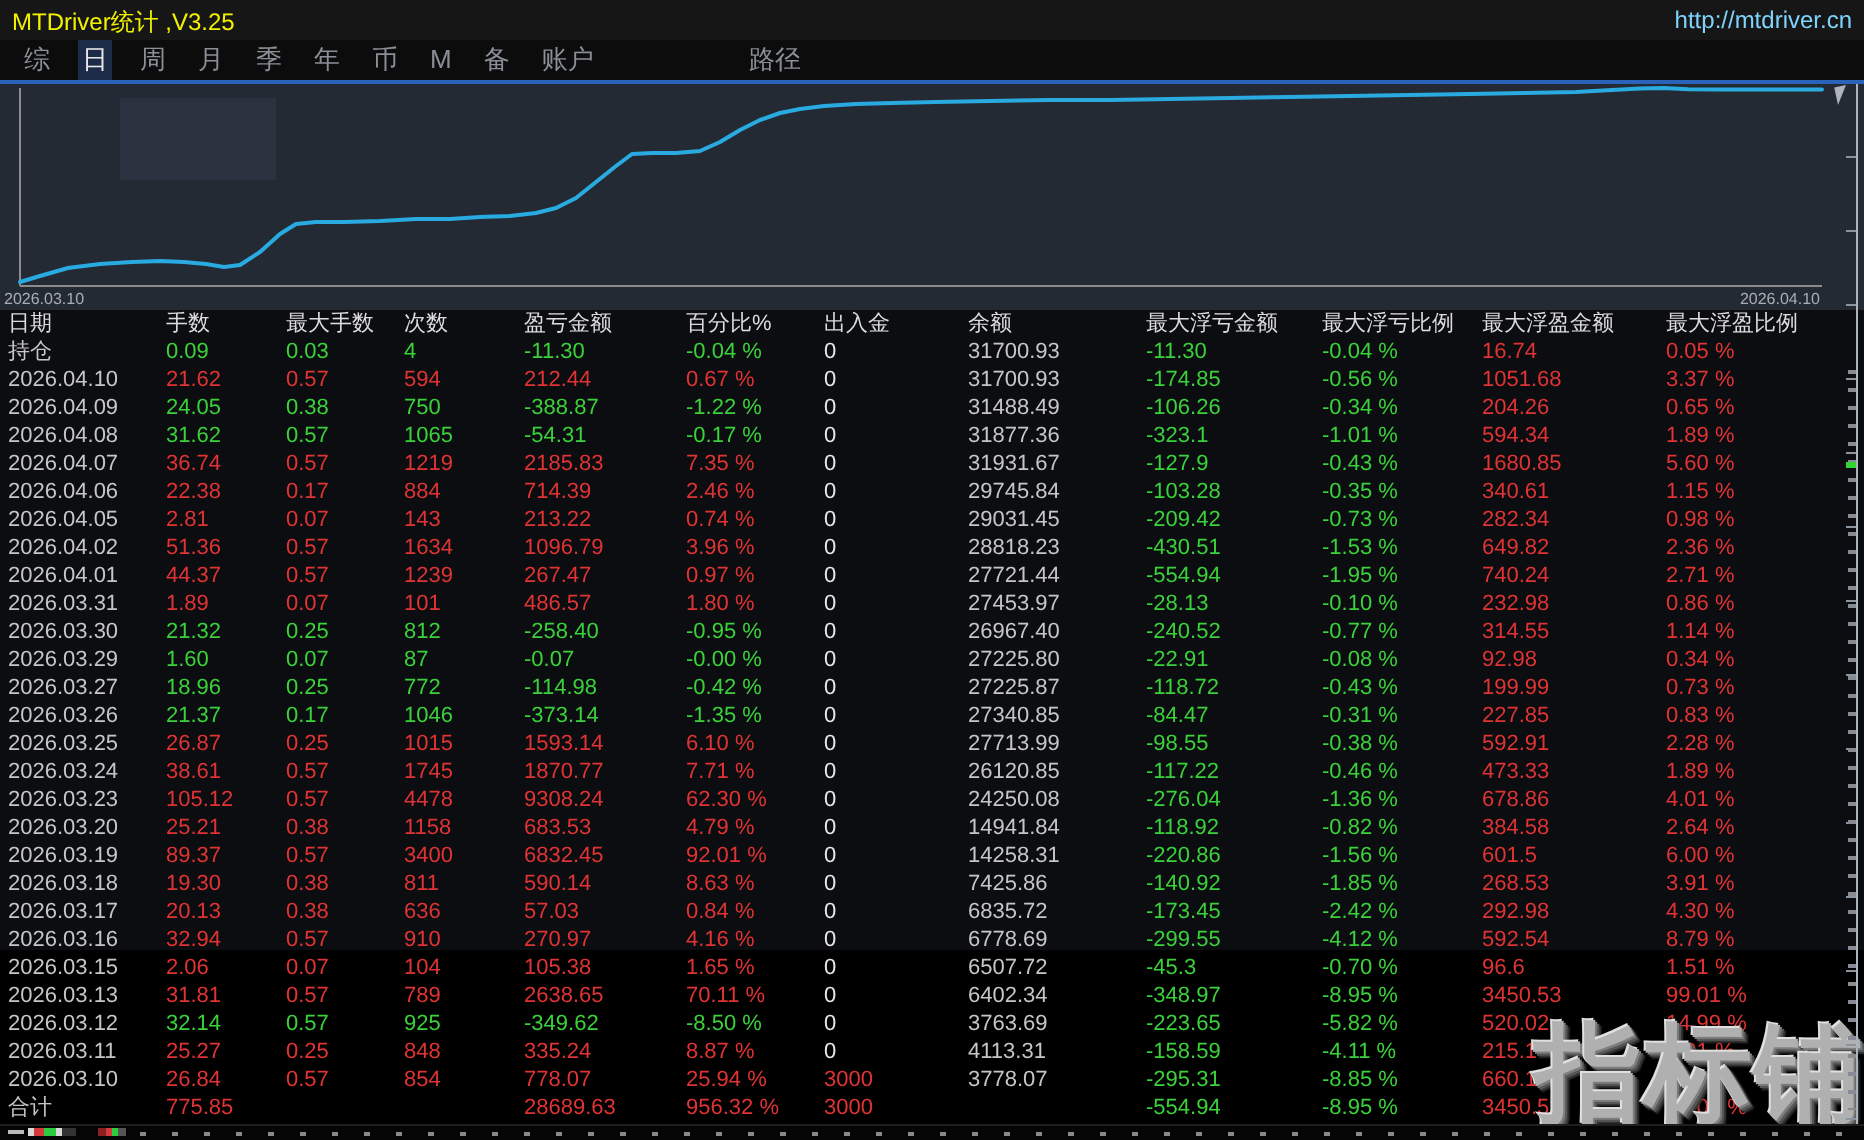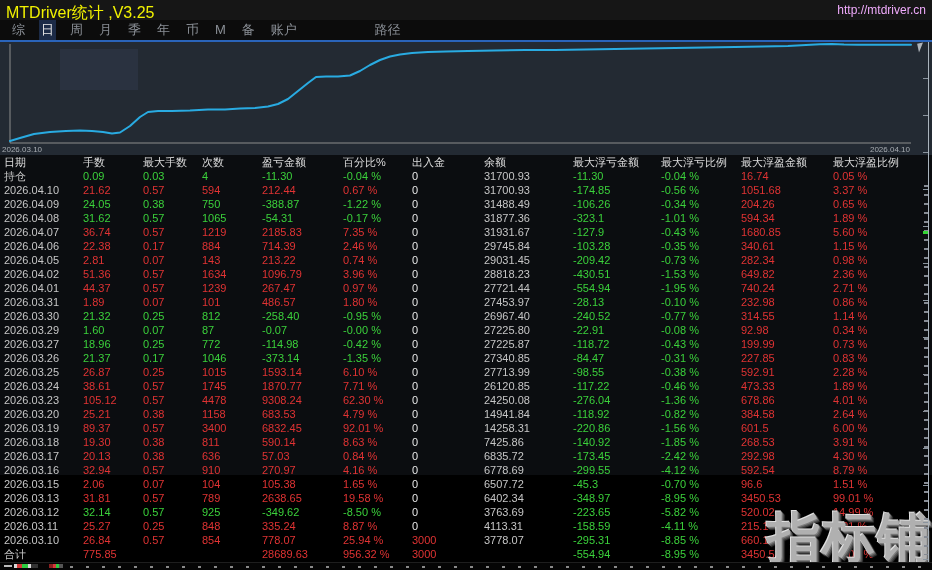--- a/index.html
+++ b/index.html
@@ -1,22 +1,22 @@
 <!DOCTYPE html>
 <html><head>
 <meta charset="utf-8">
 <style>
   html,body{margin:0;padding:0;background:#000;}
   body{width:932px;height:570px;overflow:hidden;font-family:"Liberation Sans",sans-serif;}
   .window{position:relative;width:932px;height:570px;background:#000;}
 
   
   .titlebar{position:absolute;top:0;left:0;right:0;height:20px;background:#161616;}
-  .app-title{position:absolute;left:6px;top:3px;font-size:16px;color:#f2f200;white-space:nowrap;}
-  .app-url{position:absolute;right:6px;top:3px;font-size:12px;color:#f0abfc;white-space:nowrap;text-align:right;}
+  .app-title{position:absolute;left:6px;top:3px;font-size:12px;color:#f2f200;white-space:nowrap;}
+  .app-url{position:absolute;right:6px;top:3px;font-size:12px;color:#7dd3fc;white-space:nowrap;text-align:right;}
 
   
   .menubar{position:absolute;top:20px;left:0;right:0;height:20px;background:#0c0c0c;color:#8a8f96;
            font-size:13px;line-height:20px;white-space:nowrap;}
   .menu-items{display:inline-block;padding-left:10px;}
   .menu-item{display:inline-block;margin-right:12px;cursor:default;padding:0 2px;}
   .menu-item.selected{background:#1c2b47;color:#e8e8e8;}
   .menu-path{display:inline-block;margin-left:58px;}
   .divider{position:absolute;top:40px;left:0;right:0;height:2px;background:#2a64ba;}
 
@@ -448,21 +448,21 @@
             <td class="t-neg">-0.70 %</td>
             <td class="t-pos">96.6</td>
             <td class="t-pos">1.51 %</td>
           </tr>
           <tr>
             <td class="t-date">2026.03.13</td>
             <td class="t-pos">31.81</td>
             <td class="t-pos">0.57</td>
             <td class="t-pos">789</td>
             <td class="t-pos">2638.65</td>
-            <td class="t-pos">19.58 %</td>
+            <td class="t-pos">70.11 %</td>
             <td class="t-flow">0</td>
             <td class="t-bal">6402.34</td>
             <td class="t-neg">-348.97</td>
             <td class="t-neg">-8.95 %</td>
             <td class="t-pos">3450.53</td>
             <td class="t-pos">99.01 %</td>
           </tr>
           <tr>
             <td class="t-date">2026.03.12</td>
             <td class="t-neg">32.14</td>

